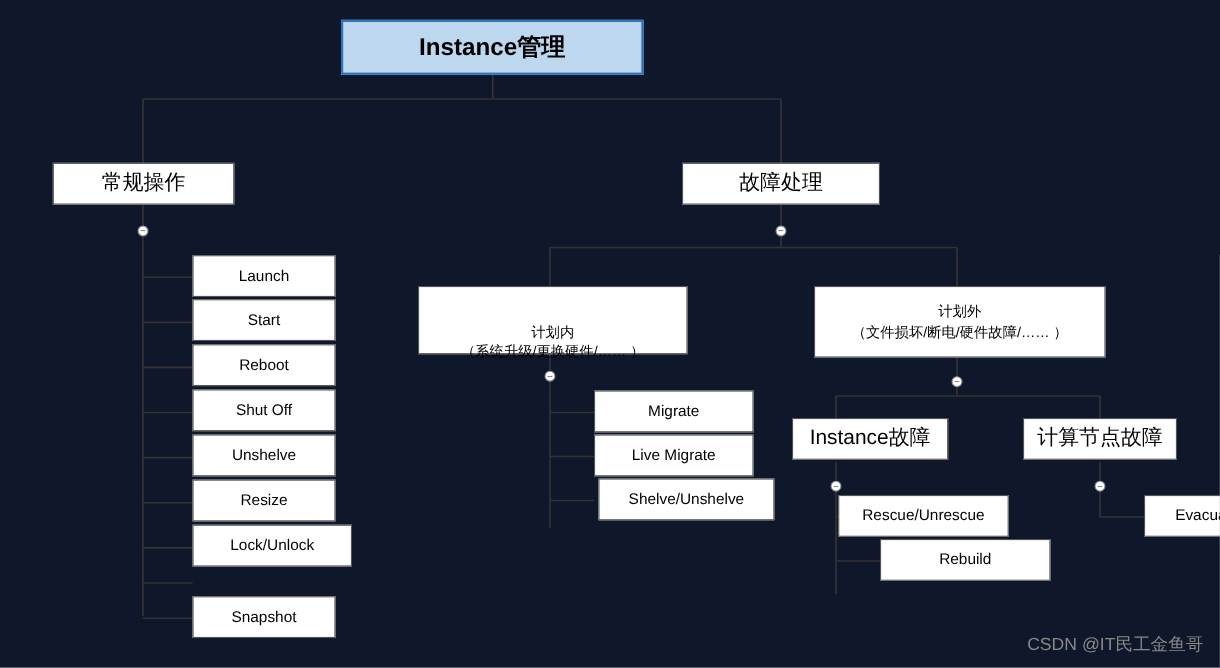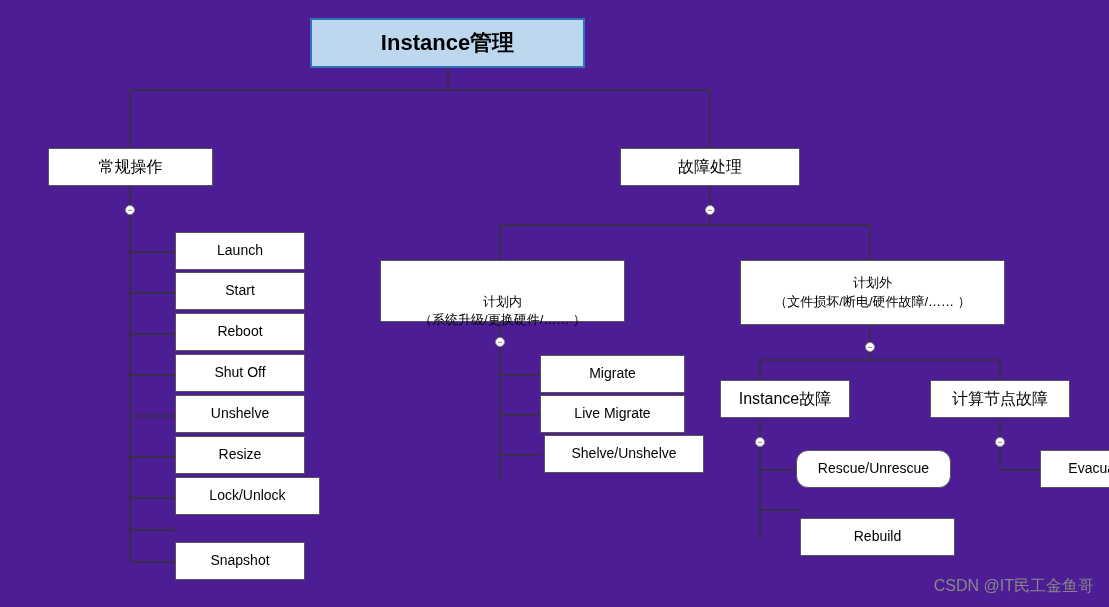--- a/index.html
+++ b/index.html
@@ -10,21 +10,21 @@
       width: 1109px;
       height: 607px;
       overflow: hidden;
       position: relative;
     }
 
     .diagram {
       position: relative;
       width: 1109px;
       height: 607px;
-      background: #4c1d95;
+      background: #0f172a;
     }
 
     .node {
       position: absolute;
       border: 1.5px solid #333;
       background: #fff;
       display: flex;
       align-items: center;
       justify-content: center;
       text-align: center;
@@ -34,21 +34,21 @@
     .node-root {
       background: #bdd7ee;
       border: 2px solid #2e75b6;
       font-size: 22px;
       font-weight: bold;
     }
 
     .node-mid {
       background: #fff;
       border: 1.5px solid #555;
-      font-size: 16px;
+      font-size: 19px;
     }
 
     .node-leaf {
       background: #fff;
       border: 1.5px solid #555;
       font-size: 14px;
     }
 
     svg.lines {
       position: absolute;
@@ -174,21 +174,21 @@
   </div>
 
   <div class="node node-mid" style="left:740px; top:260px; width:265px; height:65px; font-size:13px;">
     <span style="white-space:pre-line;">计划外
 （文件损坏/断电/硬件故障/…… ）</span>
   </div>
 
   <div class="collapse-dot" style="left:495px; top:337px;">−</div>
   <div class="collapse-dot" style="left:865px; top:342px;">−</div>
 
-  <div class="node node-mid" style="left:720px; top:380px; width:130px; height:38px;">
+  <div class="node node-mid" style="left:720px; top:380px; width:142px; height:38px;">
     <span>Instance故障</span>
   </div>
 
   <div class="node node-mid" style="left:930px; top:380px; width:140px; height:38px;text-align:right;">
     <span>计算节点故障</span>
   </div>
 
   <div class="collapse-dot" style="left:755px; top:437px;">−</div>
   <div class="collapse-dot" style="left:995px; top:437px;">−</div>
 
@@ -220,24 +220,24 @@
   <div class="node node-leaf" style="left:540px; top:355px; width:145px; height:38px;">
     <span>Migrate</span>
   </div>
   <div class="node node-leaf" style="left:540px; top:395px; width:145px; height:38px;">
     <span>Live Migrate</span>
   </div>
   <div class="node node-leaf" style="left:544px; top:435px; width:160px; height:38px;">
     <span>Shelve/Unshelve</span>
   </div>
 
-  <div class="node node-leaf" style="left:796px; top:450px; width:155px; height:38px;border-radius:12px;">
+  <div class="node node-leaf" style="left:762px; top:450px; width:155px; height:38px;">
     <span>Rescue/Unrescue</span>
   </div>
-  <div class="node node-leaf" style="left:800px; top:490px; width:155px; height:38px;margin-top:28px;">
+  <div class="node node-leaf" style="left:800px; top:490px; width:155px; height:38px;">
     <span>Rebuild</span>
   </div>
 
   <div class="node node-leaf" style="left:1040px; top:450px; width:115px; height:38px;">
     <span>Evacuate</span>
   </div>
 
   <div class="watermark">
     <span>CSDN @IT民工金鱼哥</span>
   </div>

